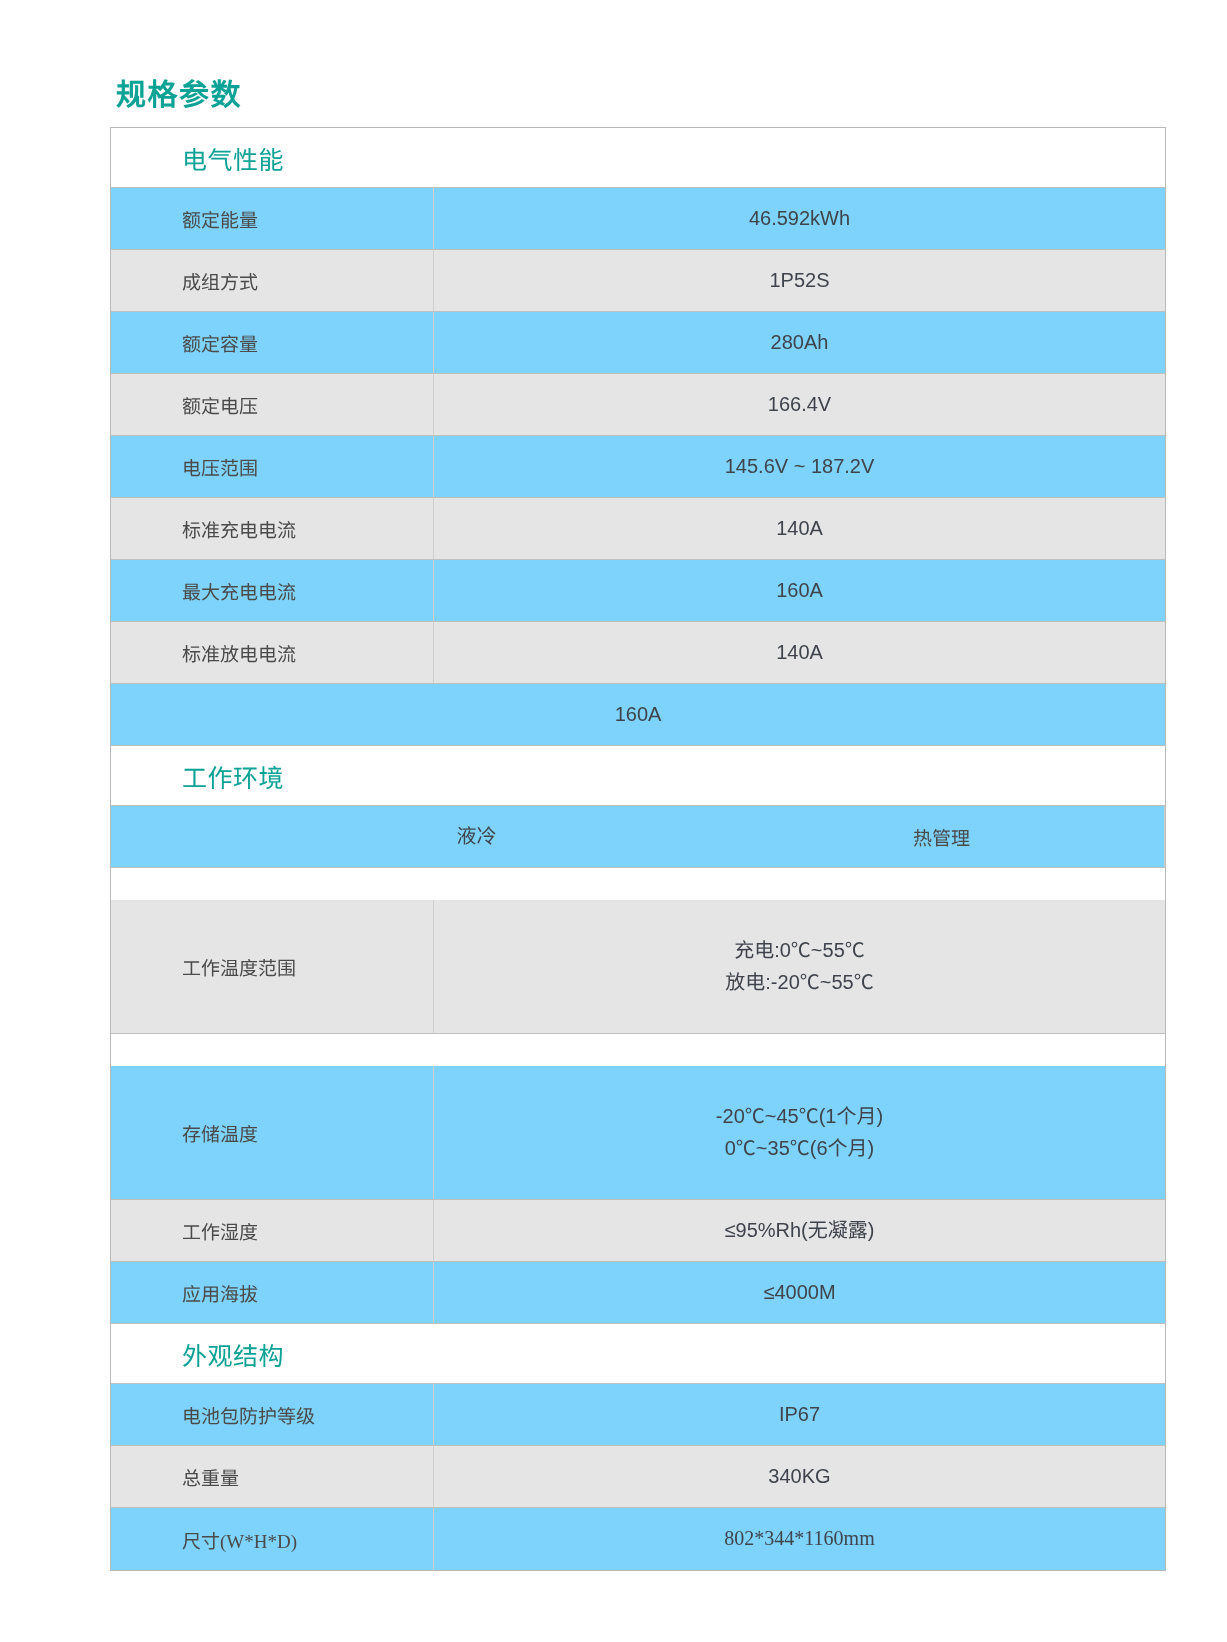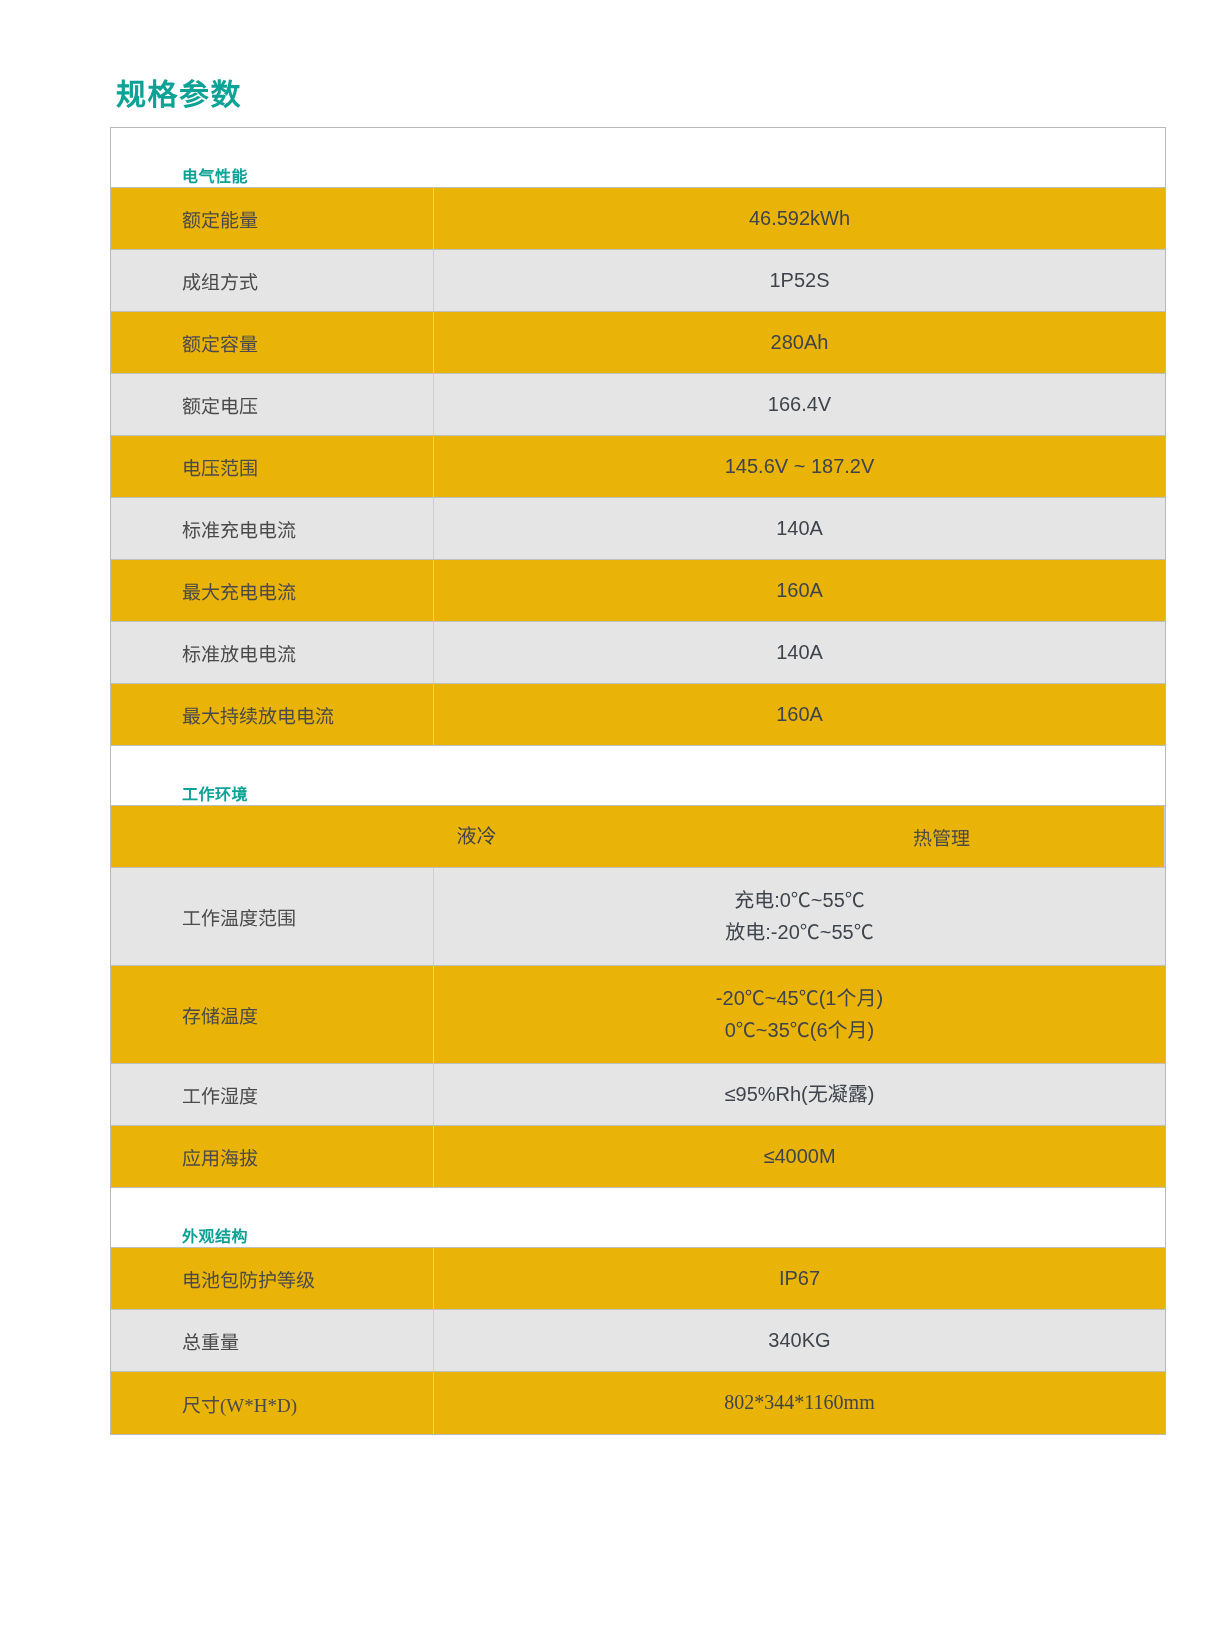--- a/index.html
+++ b/index.html
@@ -32,39 +32,39 @@
     top: 127px;
     width: 1056px;
     box-sizing: border-box;
     border: 1px solid #b9b9b9;
     background: #ffffff;
   }
   .section-row {
     box-sizing: border-box;
     height: 60px;
     display: flex;
-    align-items: flex-end;
+    align-items: center;
     padding-left: 71px;
     background: #ffffff;
     border-bottom: 1px solid #bfbfbf;
     color: #0da296;
-    font-size: 16px;
-    font-weight: 700;
+    font-size: 25px;
+    font-weight: 400;
     letter-spacing: 0.5px;
   }
   .data-row {
     box-sizing: border-box;
     height: 62px;
     display: flex;
     align-items: stretch;
     background: #e5e5e5;
     border-bottom: 1px solid #bfbfbf;
   }
-  .data-row.alt { background: #eab308; }
-  .data-row.tall { height: 98px; }
+  .data-row.alt { background: #7dd3fc; }
+  .data-row.tall { height: 134px; margin-top: 32px; }
   .spec-table > :last-child { border-bottom: none; font-family: Liberation Serif, serif; }
   .cell.label {
     box-sizing: border-box;
     width: 323px;
     padding-left: 71px;
     display: flex;
     align-items: center;
     border-right: 1px solid #cfcfcf;
     font-size: 19px;
     color: #4a4a4a;
@@ -133,21 +133,20 @@
           <div class="value-line">160A</div>
         </div>
       </div>
       <div class="data-row">
         <div class="cell label">标准放电电流</div>
         <div class="cell value">
           <div class="value-line">140A</div>
         </div>
       </div>
       <div class="data-row alt">
-        <div class="cell label">最大持续放电电流</div>
         <div class="cell value">
           <div class="value-line">160A</div>
         </div>
       </div>
       <div class="section-row">
         <span>工作环境</span>
       </div>
       <div class="data-row alt">
         <div class="cell value">
           <div class="value-line">液冷</div>

